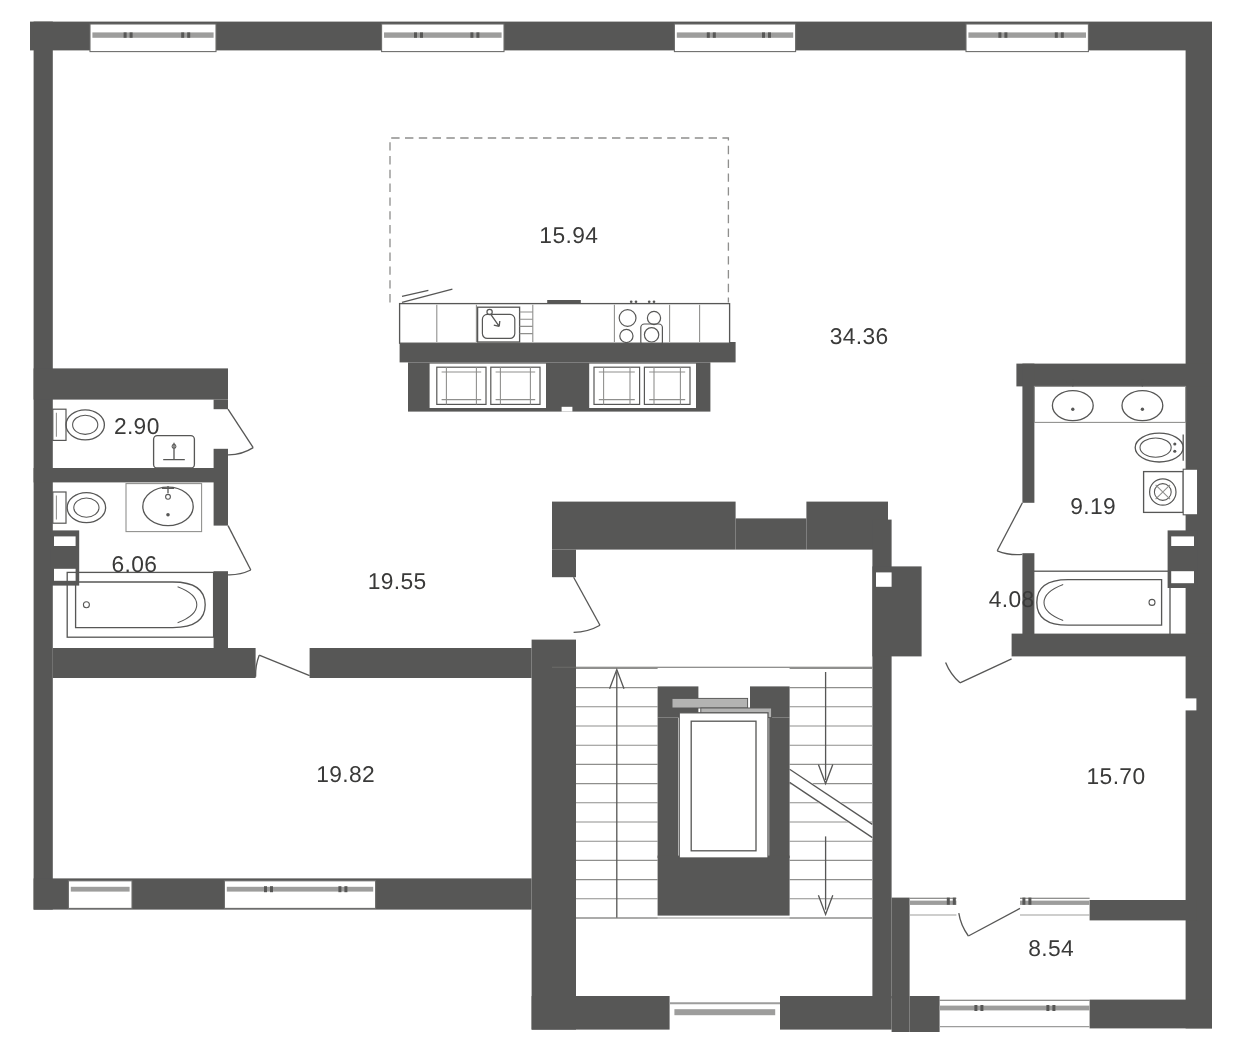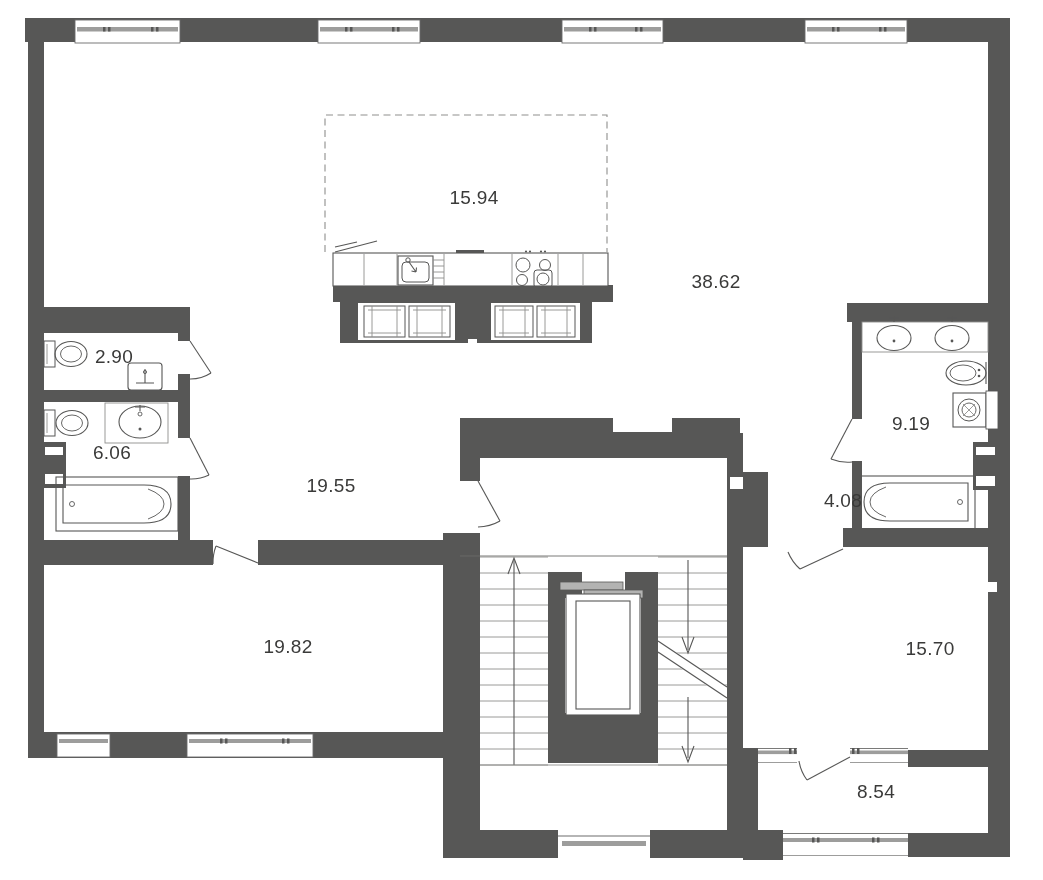--- a/index.html
+++ b/index.html
@@ -328,22 +328,22 @@
       <g>
         <rect x="860" y="476" width="115" height="53" fill="none" stroke="#575756" stroke-width="1.1"></rect>
         <path d="M 968,483 L 890,483 Q 864,483 864,502 Q 864,521 890,521 L 968,521 Z" fill="none" stroke="#575756" stroke-width="1.1"></path>
         <path d="M 886,487 Q 870,493 870,502 Q 870,511 886,517" fill="none" stroke="#575756" stroke-width="0.9"></path>
         <circle cx="960" cy="502" r="2.5" fill="none" stroke="#575756" stroke-width="0.9"></circle>
       </g>
     </g>
   </svg>
 
   <div class="lbl" style="left:474px;top:197px">15.94</div>
-  <div class="lbl" style="left:716px;top:281px">38.62</div>
+  <div class="lbl" style="left:716px;top:281px">34.36</div>
   <div class="lbl" style="left:114px;top:356px">2.90</div>
-  <div class="lbl" style="left:112px;top:452px">6.06</div>
+  <div class="lbl" style="left:112px;top:471px">6.06</div>
   <div class="lbl" style="left:911px;top:423px">9.19</div>
   <div class="lbl" style="left:331px;top:485px">19.55</div>
   <div class="lbl" style="left:843px;top:500px">4.08</div>
   <div class="lbl" style="left:288px;top:646px">19.82</div>
   <div class="lbl" style="left:930px;top:648px">15.70</div>
   <div class="lbl" style="left:876px;top:791px">8.54</div>
 </div>
 
 </body></html>

